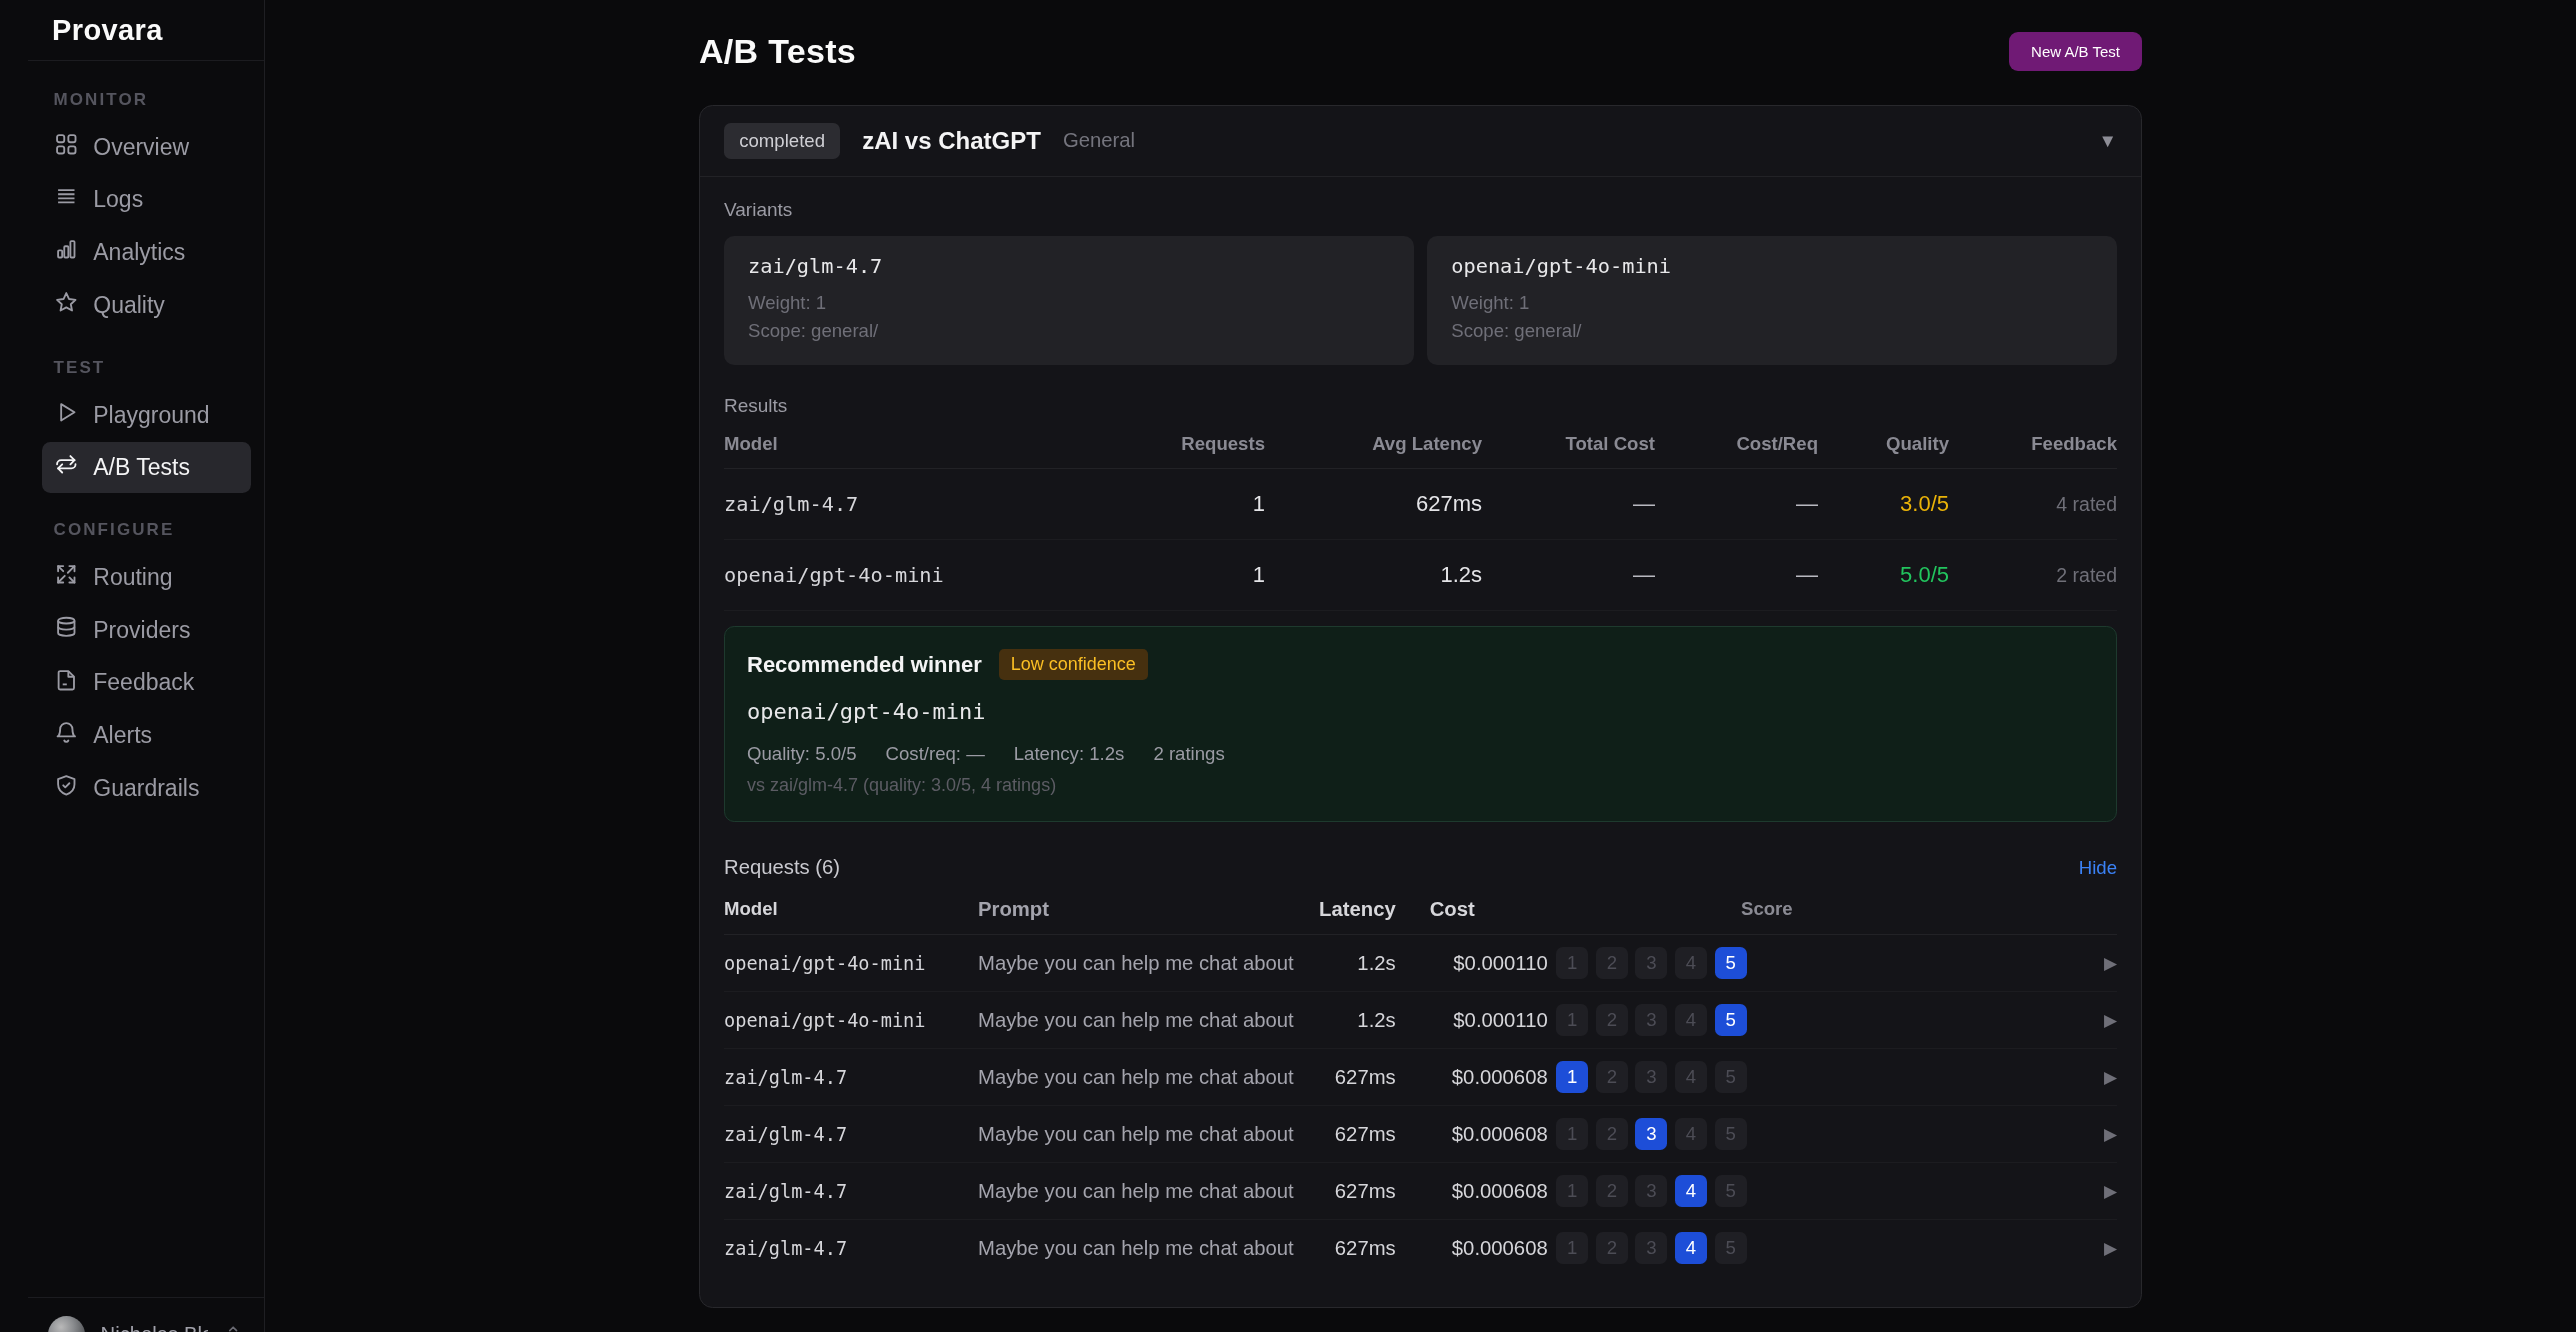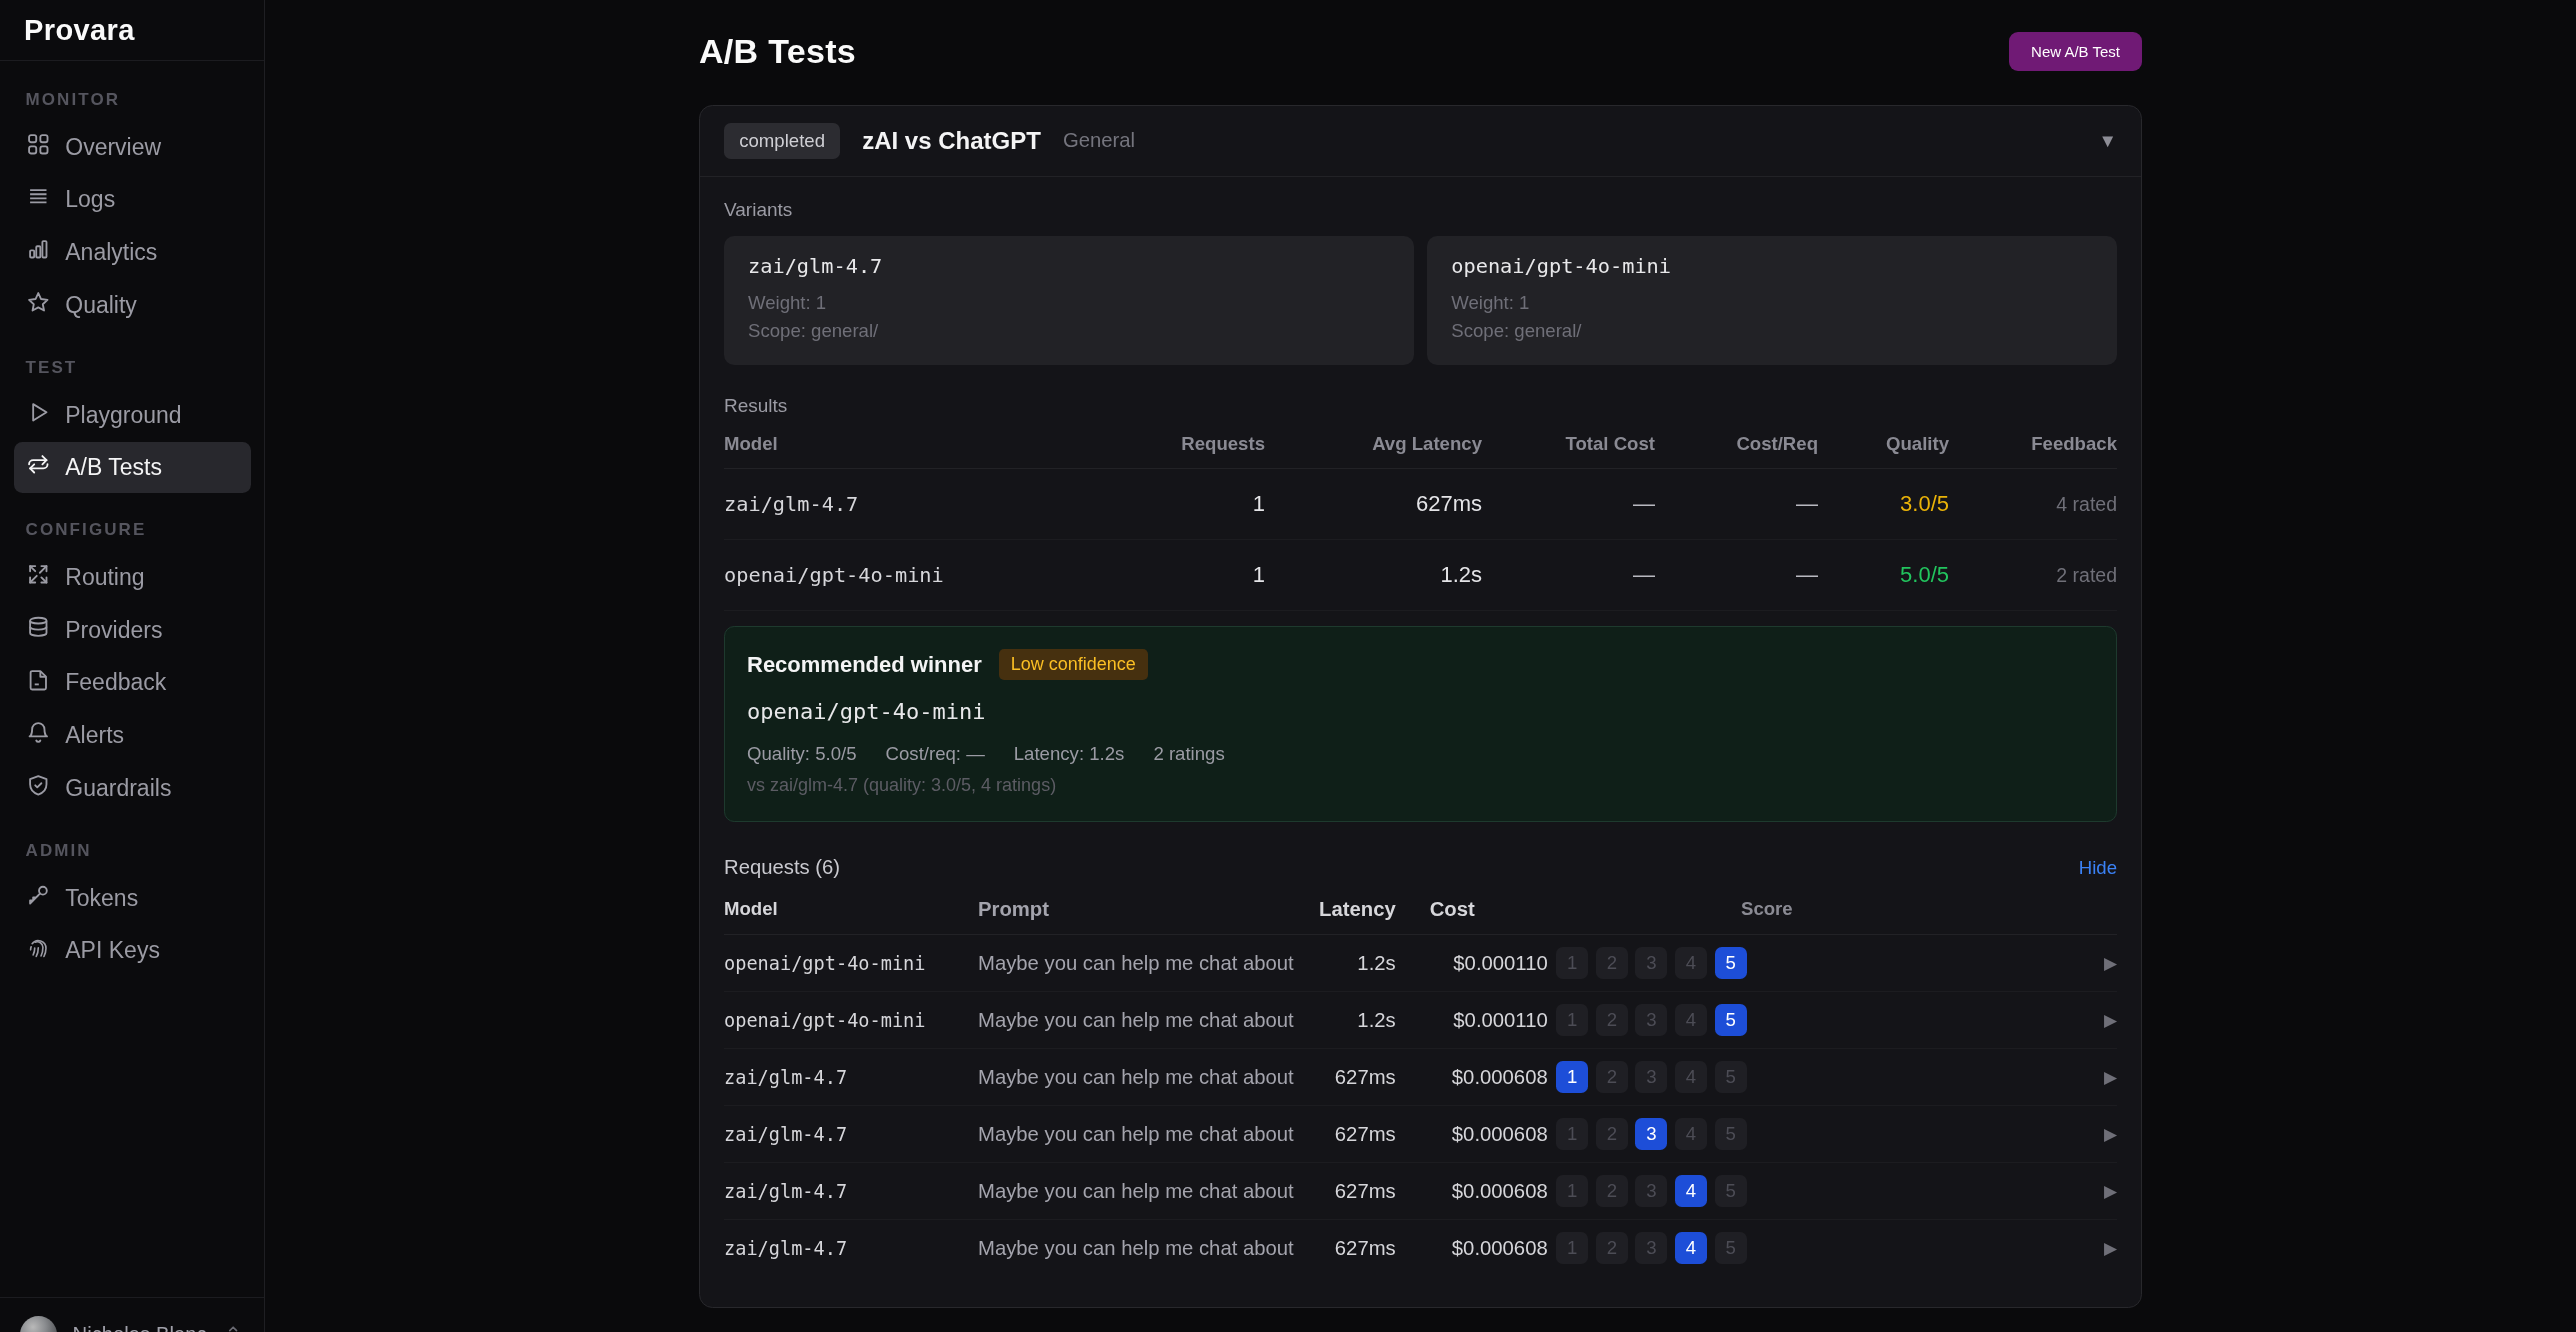--- a/index.html
+++ b/index.html
@@ -10,21 +10,21 @@
     font-family:"Liberation Sans", sans-serif;
     overflow:hidden;
   }
   .mono { font-family:"DejaVu Sans Mono", monospace; }
   .app { display:flex; width:100%; height:100%; }
 
   
   .sidebar {
     width:265px; flex:0 0 265px; height:100%;
     background:#0b0b0d; border-right:0.8px solid #1f1f23;
-    display:flex; flex-direction:column; overflow:hidden;
+    display:flex; flex-direction:column; overflow:hidden;padding-left:28px;
   }
   .logo-row { height:61px; display:flex; align-items:center; padding:0 24px; border-bottom:0.8px solid #1c1c20; }
   .logo { font-size:29px; font-weight:700; color:#fafafa; letter-spacing:0.4px; }
   .nav { flex:0 0 auto; padding:15.2px 13.5px; }
   .nav-section { margin-top:18.6px; }
   .nav-section:first-child { margin-top:5.1px; }
   .section-label { padding:8.5px 12px 10.2px; font-size:17px; font-weight:700; letter-spacing:2.1px; color:#55555e; }
   .nav-item {
     display:flex; align-items:center; gap:15.2px;
     padding:10.2px 12px; margin:1.7px 0; border-radius:8.5px;
@@ -237,40 +237,20 @@
         </div>
         <div class="nav-item">
           <span><svg viewBox="0 0 24 24" width="24.6" height="24.6" fill="none" stroke="currentColor" stroke-width="1.8" stroke-linecap="round" stroke-linejoin="round">
                 <path d="M12 3l8 3v5c0 5-3.5 8.5-8 10-4.5-1.5-8-5-8-10V6z"></path>
                 <path d="M9 12l2 2 4-4"></path>
               </svg></span>
           <span>Guardrails</span>
         </div>
       </div>
 
-      <div class="nav-section">
-        <div class="section-label">ADMIN</div>
-        <div class="nav-item">
-          <span><svg viewBox="0 0 24 24" width="24.6" height="24.6" fill="none" stroke="currentColor" stroke-width="1.8" stroke-linecap="round" stroke-linejoin="round">
-                <circle cx="16.5" cy="7.5" r="3.8"></circle>
-                <path d="M13.8 10.2L4 20v-3h3v-3h3l2-2"></path>
-              </svg></span>
-          <span>Tokens</span>
-        </div>
-        <div class="nav-item">
-          <span><svg viewBox="0 0 24 24" width="24.6" height="24.6" fill="none" stroke="currentColor" stroke-width="1.6" stroke-linecap="round">
-                <path d="M6 7.5A7.5 7.5 0 0 1 19.5 12c0 3-1 6-2 8"></path>
-                <path d="M9 6a5.5 5.5 0 0 1 7.5 5c0 3.5-.8 6.5-1.8 8.5"></path>
-                <path d="M12 11.5c0 3-.7 6-2 8.5"></path>
-                <path d="M8.5 11.8c0 2.5-.5 4.7-1.5 6.7"></path>
-                <path d="M5 10.5c-.3 1-.5 2-.5 3"></path>
-              </svg></span>
-          <span>API Keys</span>
-        </div>
-      </div>
 
     </nav>
 
     <div class="sidebar-footer">
       <span class="avatar"></span>
       <span class="user-name">Nicholas Blanchard</span>
       <span class="footer-chevrons"><svg viewBox="0 0 24 24" fill="none" stroke="currentColor" stroke-width="2" stroke-linecap="round" stroke-linejoin="round">
             <path d="M8 9l4-4 4 4"></path>
             <path d="M8 15l4 4 4-4"></path>
           </svg></span>

